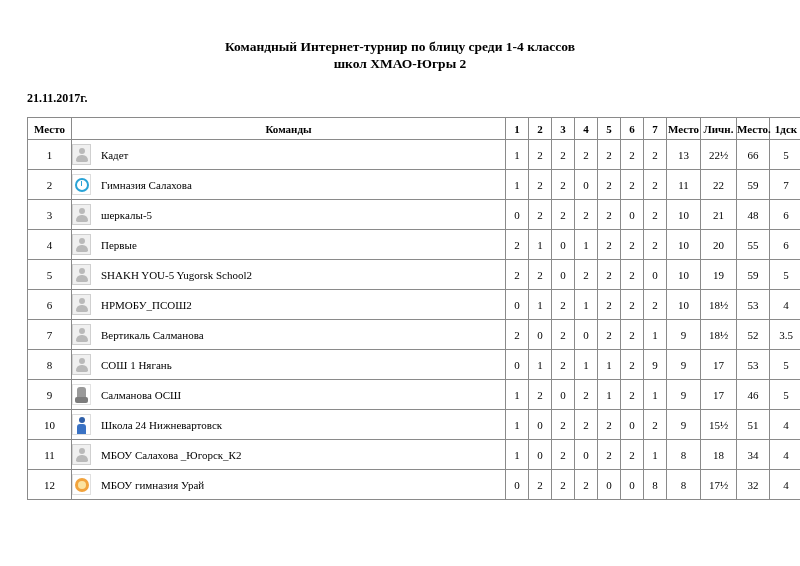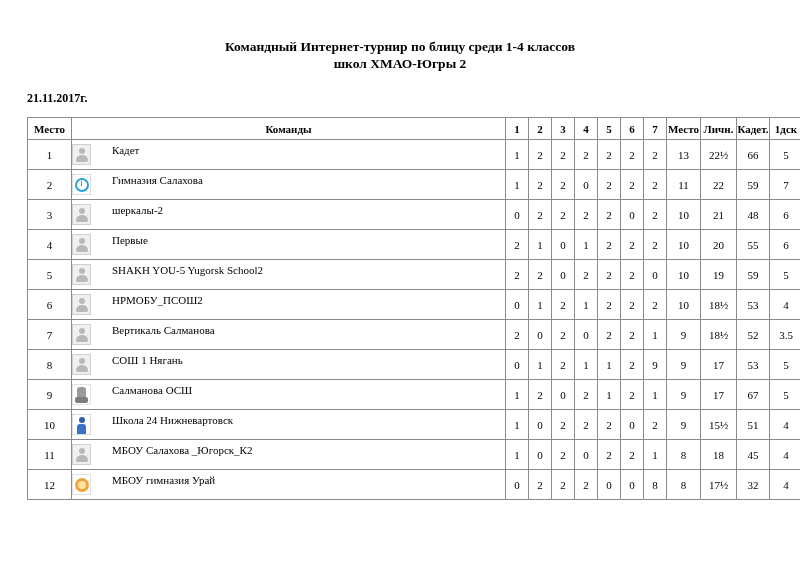--- a/index.html
+++ b/index.html
@@ -65,21 +65,22 @@
   col.c-buh   { width: 33px; }
   col.c-dsk   { width: 33px; }
 
   td.team-cell {
     text-align: left;
     padding-left: 6px;
     white-space: nowrap;
   }
   .team-inner {
     display: flex;
-    gap: 21px;
+    align-items: center;
+    gap: 10px;
   }
   .team-name { font-size: 11px; }
 
   
   .avatar {
     width: 19px;
     height: 21px;
     flex: 0 0 19px;
     display: inline-block;
     position: relative;
@@ -249,21 +250,21 @@
         <th>Команды</th>
         <th>1</th>
         <th>2</th>
         <th>3</th>
         <th>4</th>
         <th>5</th>
         <th>6</th>
         <th>7</th>
         <th>Место</th>
         <th>Личн.</th>
-        <th>Кадет.</th>
+        <th>Место.</th>
         <th>1дск</th>
       </tr>
     </thead>
     <tbody>
 
       <tr>
         <td>1</td>
         <td class="team-cell">
           <span class="team-inner">
             <span class="avatar av-default"></span>
@@ -302,21 +303,21 @@
         <td>22</td>
         <td>59</td>
         <td>7</td>
       </tr>
 
       <tr>
         <td>3</td>
         <td class="team-cell">
           <span class="team-inner">
             <span class="avatar av-default"></span>
-            <span class="team-name">шеркалы-2</span>
+            <span class="team-name">шеркалы-5</span>
           </span>
         </td>
         <td>0</td>
         <td>2</td>
         <td>2</td>
         <td>2</td>
         <td>2</td>
         <td>0</td>
         <td>2</td>
         <td>10</td>
@@ -440,21 +441,21 @@
         </td>
         <td>1</td>
         <td>2</td>
         <td>0</td>
         <td>2</td>
         <td>1</td>
         <td>2</td>
         <td>1</td>
         <td>9</td>
         <td>17</td>
-        <td>67</td>
+        <td>46</td>
         <td>5</td>
       </tr>
 
       <tr>
         <td>10</td>
         <td class="team-cell">
           <span class="team-inner">
             <span class="avatar av-person-blue"></span>
             <span class="team-name">Школа 24 Нижневартовск</span>
           </span>
@@ -482,21 +483,21 @@
         </td>
         <td>1</td>
         <td>0</td>
         <td>2</td>
         <td>0</td>
         <td>2</td>
         <td>2</td>
         <td>1</td>
         <td>8</td>
         <td>18</td>
-        <td>45</td>
+        <td>34</td>
         <td>4</td>
       </tr>
 
       <tr>
         <td>12</td>
         <td class="team-cell">
           <span class="team-inner">
             <span class="avatar av-sun"></span>
             <span class="team-name">МБОУ гимназия Урай</span>
           </span>

